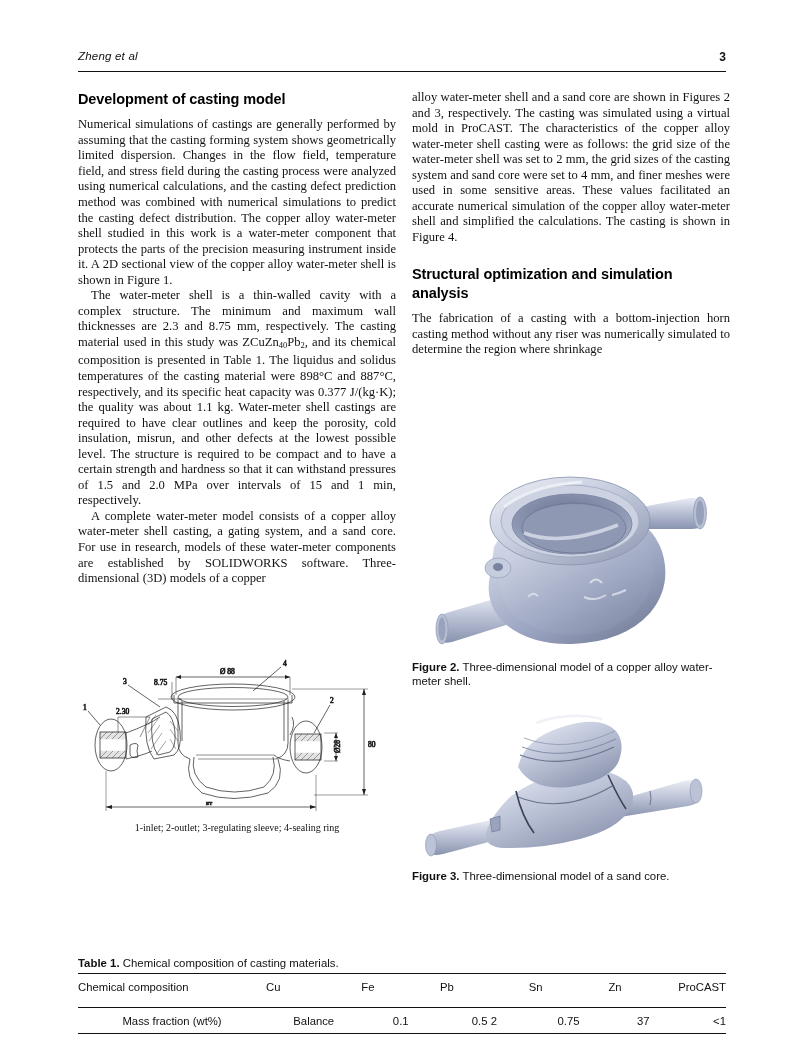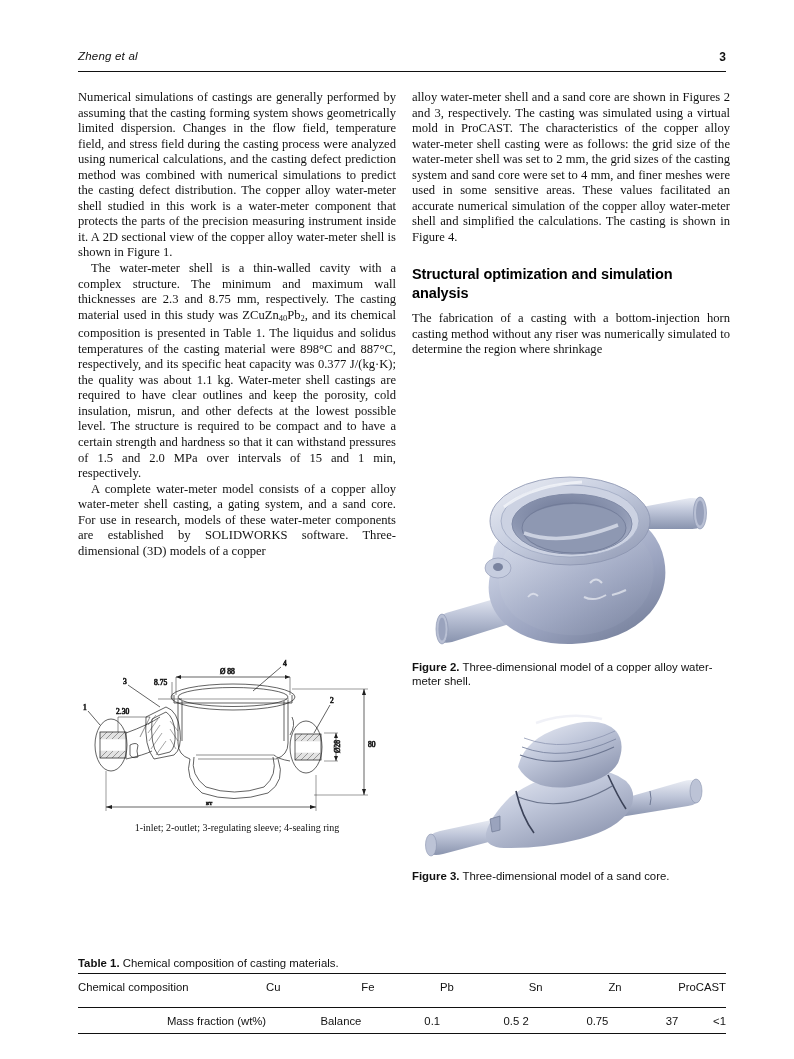--- a/index.html
+++ b/index.html
@@ -149,21 +149,21 @@
   }
   table.data thead th {
     text-align: left;
     font-weight: normal;
     padding: 7px 0 14px 0;
     border-top: 1.5px solid #111;
     border-bottom: 1.1px solid #111;
     white-space: nowrap;
   }
   table.data tbody td {
-    text-align: right;
+    text-align: center;
     padding: 7px 0 6px 0;
     border-bottom: 1.5px solid #111;
     white-space: nowrap;
   }
   table.data th:nth-child(1), table.data td:nth-child(1) { width: 202px; }
   table.data th:nth-child(2), table.data td:nth-child(2) { width: 105px; }
   table.data th:nth-child(3), table.data td:nth-child(3) { width: 90px; }
   table.data th:nth-child(4), table.data td:nth-child(4) { width: 100px; }
   table.data th:nth-child(5), table.data td:nth-child(5) { width: 90px; }
   table.data th:nth-child(6), table.data td:nth-child(6) { width: 80px; }
@@ -178,20 +178,21 @@
 
 <div class="page">
 
   <div class="running-head">
     <div class="running-head-author">Zheng et al</div>
     <div class="running-head-page">3</div>
   </div>
   <div class="head-rule"></div>
 
   <div class="col col-left">
+    <h2 class="section">Development of casting model</h2>
     <p class="body">Numerical simulations of castings are generally performed by assuming that the casting forming system shows geometrically limited dispersion. Changes in the flow field, temperature field, and stress field during the casting process were analyzed using numerical calculations, and the casting defect prediction method was combined with numerical simulations to predict the casting defect distribution. The copper alloy water-meter shell studied in this work is a water-meter component that protects the parts of the precision measuring instrument inside it. A 2D sectional view of the copper alloy water-meter shell is shown in Figure 1.</p>
     <p class="body">The water-meter shell is a thin-walled cavity with a complex structure. The minimum and maximum wall thicknesses are 2.3 and 8.75&nbsp;mm, respectively. The casting material used in this study was <span>ZCuZn<sub>40</sub>Pb<sub>2</sub></span>, and its chemical composition is presented in Table 1. The liquidus and solidus temperatures of the casting material were 898°C and 887°C, respectively, and its specific heat capacity was 0.377 J/(kg·K); the quality was about 1.1&nbsp;kg. Water-meter shell castings are required to have clear outlines and keep the porosity, cold insulation, misrun, and other defects at the lowest possible level. The structure is required to be compact and to have a certain strength and hardness so that it can withstand pressures of 1.5 and 2.0&nbsp;MPa over intervals of 15 and 1&nbsp;min, respectively.</p>
     <p class="body">A complete water-meter model consists of a copper alloy water-meter shell casting, a gating system, and a sand core. For use in research, models of these water-meter components are established by SOLIDWORKS software. Three-dimensional (3D) models of a copper</p>
   </div>
 
   <div class="col col-right">
     <p class="body">alloy water-meter shell and a sand core are shown in Figures 2 and 3, respectively. The casting was simulated using a virtual mold in ProCAST. The characteristics of the copper alloy water-meter shell casting were as follows: the grid size of the water-meter shell was set to 2 mm, the grid sizes of the casting system and sand core were set to 4 mm, and finer meshes were used in some sensitive areas. These values facilitated an accurate numerical simulation of the copper alloy water-meter shell and simplified the calculations. The casting is shown in Figure 4.</p>
     <h2 class="section" style="margin-top:20px;">Structural optimization and simulation analysis</h2>
     <p class="body">The fabrication of a casting with a bottom-injection horn casting method without any riser was numerically simulated to determine the region where shrinkage</p>
   </div>

